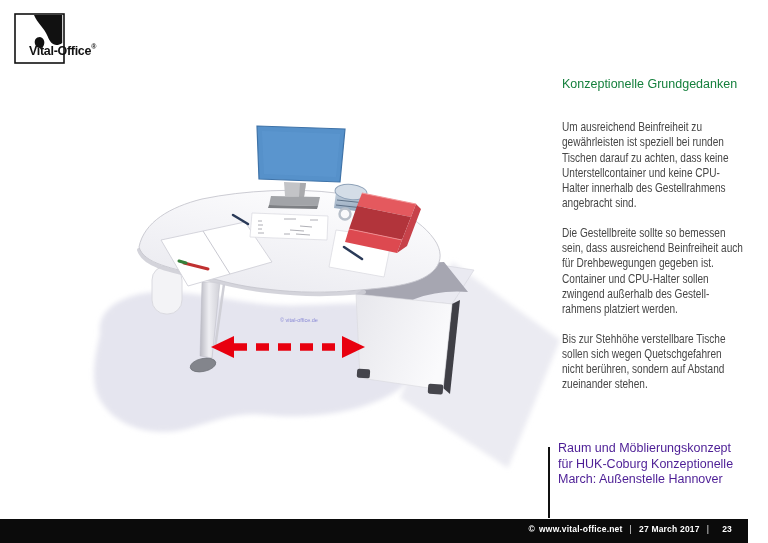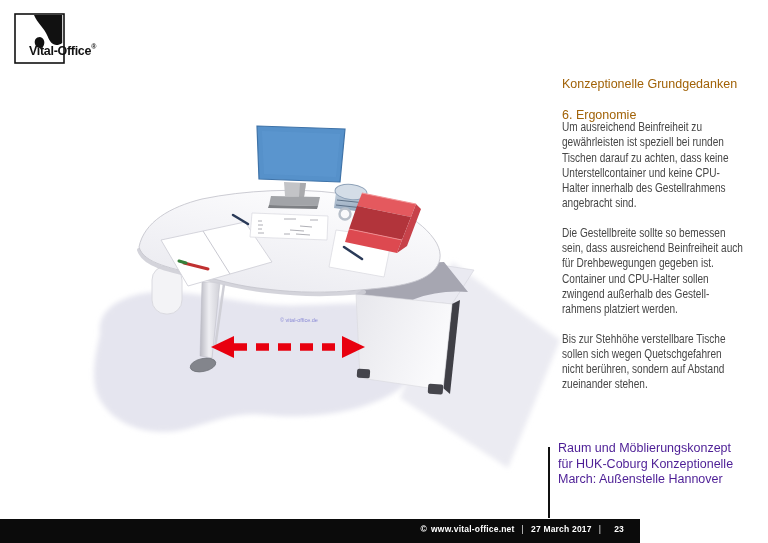--- a/index.html
+++ b/index.html
@@ -17,37 +17,37 @@
   .logo-text sup{font-size:7px; vertical-align:6px;}
   
   .scene{position:absolute; left:0; top:0; pointer-events:none;}
   .watermark{
     position:absolute; left:280px; top:317px; font-size:5.5px; color:#8a8ad6;
     letter-spacing:0px; white-space:nowrap;
   }
   
   .kicker-block{
     position:absolute; left:562px; top:62px; width:200px;
-    font-size:12.5px; line-height:15.2px; color:#a16207; white-space:pre-line;
+    font-size:12.5px; line-height:15.2px; color:#15803d; white-space:pre-line;
   }
   .body-copy{
     position:absolute; left:562px; top:120px; width:246px;
     transform:scaleX(0.8); transform-origin:0 0;
     font-size:12.6px; line-height:15.3px; color:#464646;
   }
   .body-copy p{margin:0 0 14px 0; white-space:pre-line;}
   
   .project-rule{position:absolute; left:548px; top:447px; width:2px; height:71px; background:#101010;}
   .project-block{
     position:absolute; left:558px; top:441px; width:205px;
     font-size:12.5px; line-height:15.6px; color:#4c1d95;
   }
   
   .footer-bar{
-    position:absolute; left:0; top:519px; width:640px; height:24px;
+    position:absolute; left:0; top:519px; width:748px; height:24px;
     background:#0b0b0b; color:#ffffff; font-size:8.5px; font-weight:bold;
     letter-spacing:0.2px; text-align:right; box-sizing:border-box;
     padding:5px 16px 0 0;
   }
   .footer-bar .sep{margin:0 7px; font-weight:normal; color:#e8e8e8;}
   .footer-bar .page-no{margin-left:6px;}
   .footer-bar .copy-sym{margin-right:4px;}
 </style>
 </head>
 <body>
@@ -182,21 +182,20 @@
       <line x1="234" y1="347" x2="342" y2="347" stroke="#e8000f" stroke-width="7.5" stroke-dasharray="13 9"></line>
       <polygon points="211,347 234,336 234,358" fill="#e8000f"></polygon>
       <polygon points="365,347 342,336 342,358" fill="#e8000f"></polygon>
     </g>
   </svg>
 
   <span class="watermark">© vital-office.de</span>
 
   <div class="kicker-block">
     <div>Konzeptionelle Grundgedanken</div>
-    <div>6. Ergonomie</div>
   </div>
 
   <div class="body-copy">
     <p>Um ausreichend Beinfreiheit zu
 gewährleisten ist speziell bei runden
 Tischen darauf zu achten, dass keine
 Unterstellcontainer und keine CPU-
 Halter innerhalb des Gestellrahmens
 angebracht sind.</p>
     <p>Die Gestellbreite sollte so bemessen

